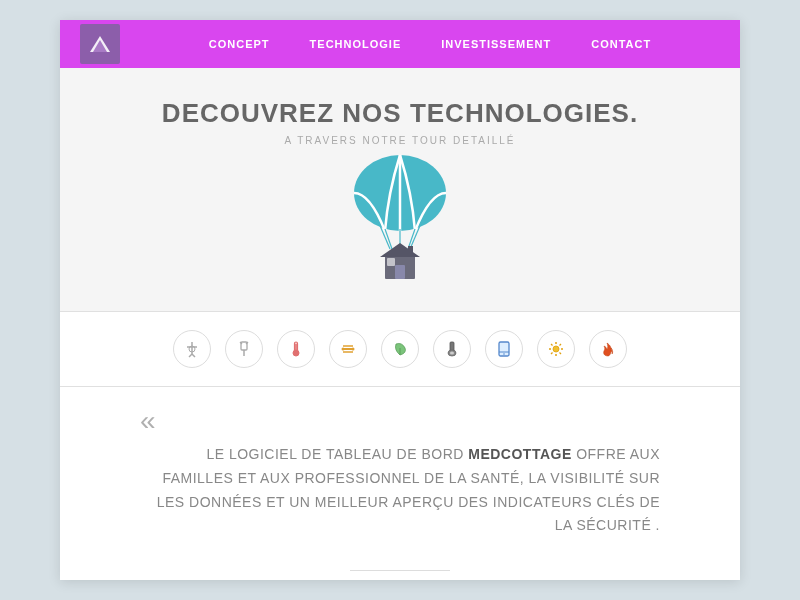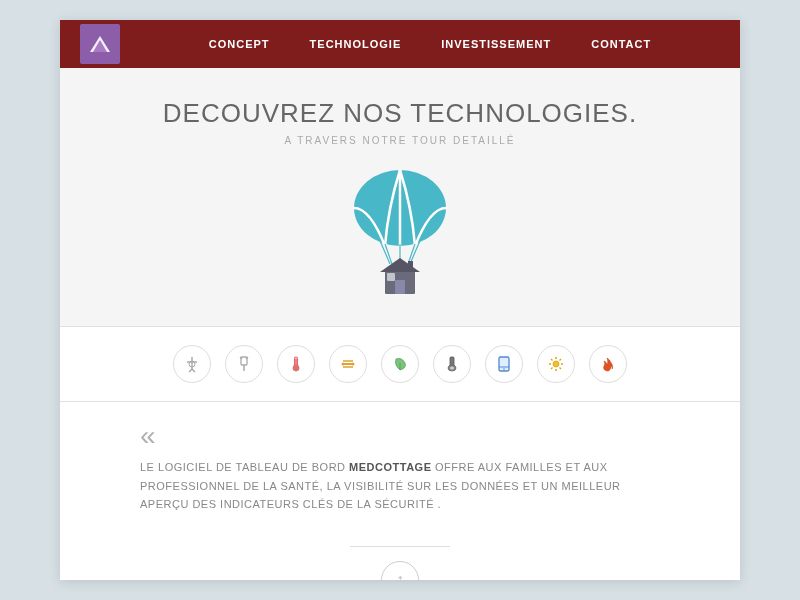--- a/index.html
+++ b/index.html
@@ -19,21 +19,21 @@
       height: 560px;
       background: #f5f5f5;
       box-shadow: 0 2px 12px rgba(0,0,0,0.12);
       display: flex;
       flex-direction: column;
       overflow: hidden;
     }
 
     
     .nav-bar {
-      background: #7f1d1d;
+      background: #d946ef;
       display: flex;
       align-items: center;
       height: 48px;
       padding: 0 20px;
       flex-shrink: 0;
     }
     .nav-logo {
       width: 40px;
       height: 40px;
       display: flex;
@@ -73,33 +73,33 @@
       display: flex;
       flex-direction: column;
       align-items: center;
       justify-content: center;
       padding: 30px 20px 10px;
       flex-shrink: 0;
       position: relative;
     }
     .hero-title {
       font-size: 26px;
-      font-weight: 400;
+      font-weight: 700;
       color: #666;
       letter-spacing: 1px;
       text-transform: uppercase;
       margin-bottom: 6px;
     }
     .hero-subtitle {
       font-size: 10px;
       font-weight: 400;
       color: #aaa;
       letter-spacing: 2px;
       text-transform: uppercase;
-      margin-bottom: 20px;
+      margin-bottom: 5px;
     }
 
     
     .parachute-container {
       position: relative;
       width: 120px;
       height: 140px;
       margin-bottom: 10px;
     }
     .parachute-svg {
@@ -150,23 +150,23 @@
       flex-shrink: 0;
     }
     .quote-mark {
       font-size: 28px;
       color: #b0b0b0;
       line-height: 1;
       margin-bottom: 8px;
       align-self: flex-start;
     }
     .quote-text {
-      font-size: 11px;
+      font-size: 14px;
       color: #888;
-      text-align: left;
+      text-align: right;
       line-height: 1.7;
       letter-spacing: 0.5px;
       text-transform: uppercase;
     }
     .quote-text .brand {
       font-weight: 700;
       color: #555;
     }
 
     

